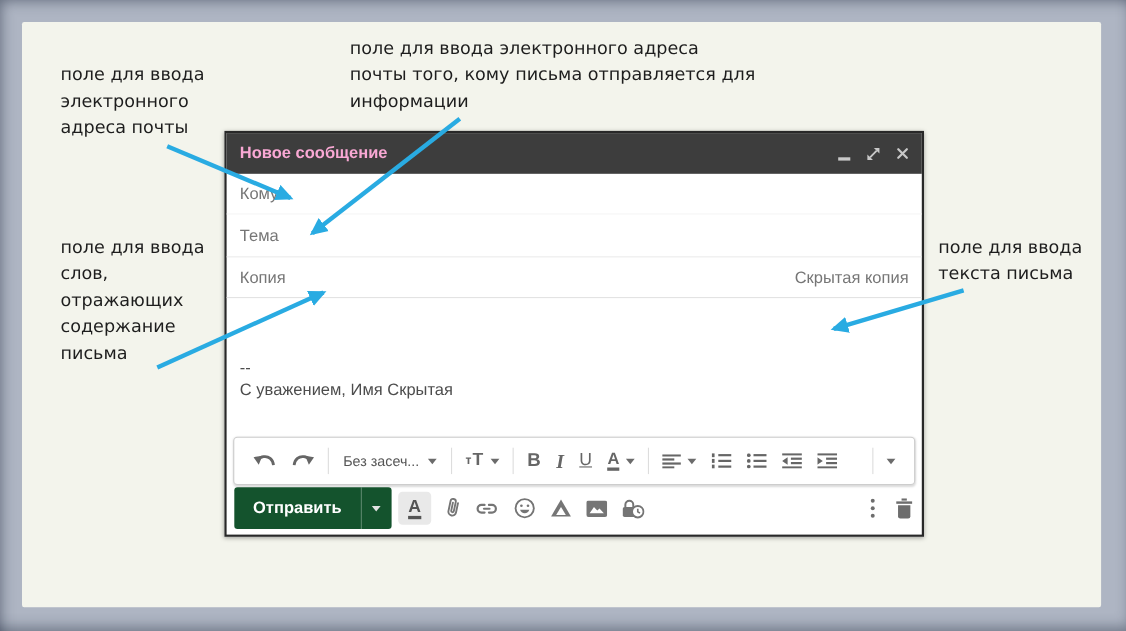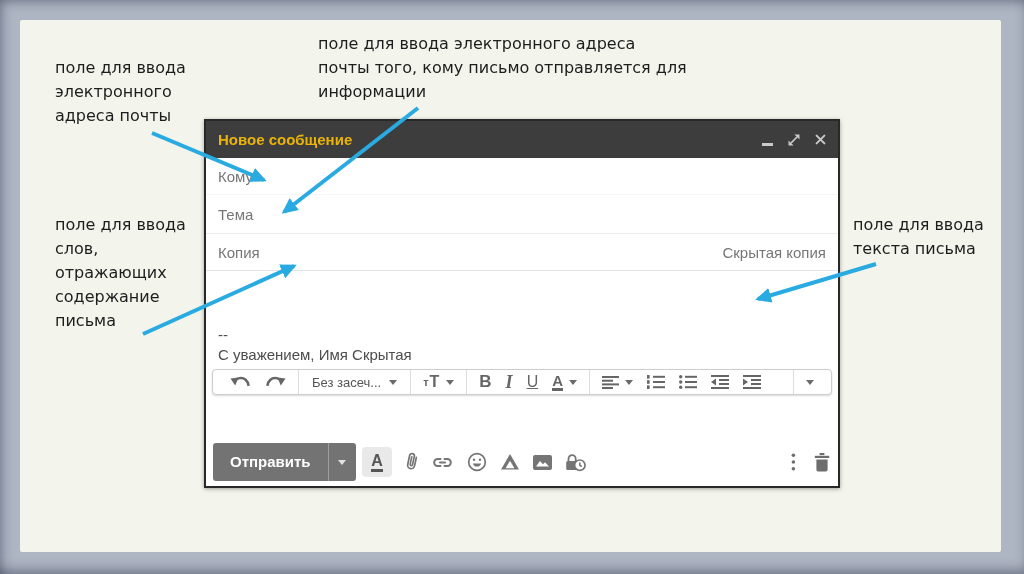--- a/index.html
+++ b/index.html
@@ -18,50 +18,50 @@
 
   
   .arrows{position:absolute;left:0;top:0;z-index:6;pointer-events:none;}
   .arrows line{stroke:#29abe2;stroke-width:4;}
 
   
   .window{position:absolute;left:204px;top:119px;width:636px;height:369px;box-sizing:border-box;
         background:#fff;border:2px solid #282828;box-shadow:0 1px 4px rgba(0,0,0,.35);z-index:2;
         font-family:"Liberation Sans",sans-serif;}
   .titlebar{height:37px;background:#3d3d3d;display:flex;align-items:center;padding:0 12px;}
-  .title{color:#eab308;font-weight:bold;font-size:15px;flex:1;}
+  .title{color:#f9a8d4;font-weight:bold;font-size:15px;flex:1;}
   .win-controls{display:flex;align-items:center;gap:15px;color:#c9c9c9;}
   .wc{display:flex;align-items:center;justify-content:center;cursor:pointer;}
   .wc-min-bar{width:11px;height:3px;background:#c9c9c9;margin-top:9px;}
 
   .row{color:#767676;font-size:15px;}
   .row-to{height:37px;display:flex;align-items:center;padding:0 12px;border-bottom:1px solid #f5f5f5;box-sizing:border-box;}
   .row-cc{height:37px;display:flex;align-items:center;justify-content:space-between;padding:0 12px;border-bottom:1px solid #e3e3e3;box-sizing:border-box;}
   .row-subject{height:39px;display:flex;align-items:center;padding:0 12px;border-bottom:1px solid #ececec;box-sizing:border-box;}
 
   .body-area{position:relative;height:106px;}
   .sig{position:absolute;left:12px;top:54px;font-size:15px;color:#4d4d4d;line-height:20px;}
 
-  .fmt-toolbar{position:absolute;left:6px;top:248px;width:620px;height:26px;box-sizing:border-box;
+  .fmt-toolbar{position:absolute;left:6px;top:276px;width:620px;height:44px;box-sizing:border-box;
         border:1px solid #cdcdcd;border-radius:4px;background:#fff;box-shadow:0 1px 2px rgba(0,0,0,.15);
         display:flex;align-items:center;padding:0 10px;color:#666;}
   .tb{display:flex;align-items:center;justify-content:center;height:26px;padding:0 7px;color:#666;cursor:pointer;}
   .tb-sep{width:1px;height:24px;background:#ddd;margin:0 5px;}
   .font-dd{font-size:13px;color:#555;display:flex;align-items:center;gap:8px;padding:0 8px;}
   .caret{width:0;height:0;border-left:4px solid transparent;border-right:4px solid transparent;border-top:5px solid #6b6b6b;}
   .glyph-b{font-weight:bold;font-size:17px;}
   .glyph-i{font-family:"Liberation Serif",serif;font-style:italic;font-weight:bold;font-size:18px;}
   .glyph-u{font-size:16px;text-decoration:underline;}
   .glyph-a{font-weight:bold;font-size:15px;line-height:15px;border-bottom:3px solid #666;}
   .size-sm{font-size:11px;font-weight:bold;}
   .size-lg{font-size:16px;font-weight:bold;margin-left:1px;}
   .more-end{margin-left:auto;}
   .mirror{transform:scaleX(-1);display:flex;}
 
-  .send-btn{position:absolute;left:7px;top:322px;height:38px;display:flex;background:#737373;border-radius:3px;overflow:hidden;cursor:pointer;}
+  .send-btn{position:absolute;left:7px;top:322px;height:38px;display:flex;background:#14532d;border-radius:3px;overflow:hidden;cursor:pointer;}
   .send-label{padding:0 17px;line-height:38px;color:#fff;font-weight:bold;font-size:15px;}
   .send-caret{width:27px;display:flex;align-items:center;justify-content:center;border-left:1px solid rgba(255,255,255,.3);}
   .send-caret .caret{border-top-color:#e3e3e3;}
 
   .insert-row{position:absolute;left:156px;top:322px;height:38px;display:flex;align-items:center;gap:13px;color:#757575;}
   .a-box{width:30px;height:30px;background:#e9e9e9;border-radius:4px;display:flex;align-items:center;justify-content:center;color:#555;cursor:pointer;}
   .a-box span{font-weight:bold;font-size:16px;line-height:16px;border-bottom:3px solid #555;}
   .ins{display:flex;align-items:center;cursor:pointer;}
   .clip{transform:rotate(12deg);}
 
@@ -70,21 +70,21 @@
 </head>
 <body>
 
 <div class="page">
   <div class="card"></div>
 
   <div class="ann" id="ann-to">поле для ввода
 электронного
 адреса почты</div>
   <div class="ann" id="ann-cc">поле для ввода электронного адреса
-почты того, кому письмо отправляется для
+почты того, кому письма отправляется для
 информации</div>
   <div class="ann" id="ann-subject">поле для ввода
 слов,
 отражающих
 содержание
 письма</div>
   <div class="ann" id="ann-body">поле для ввода
 текста письма</div>
 
   <div class="window">

